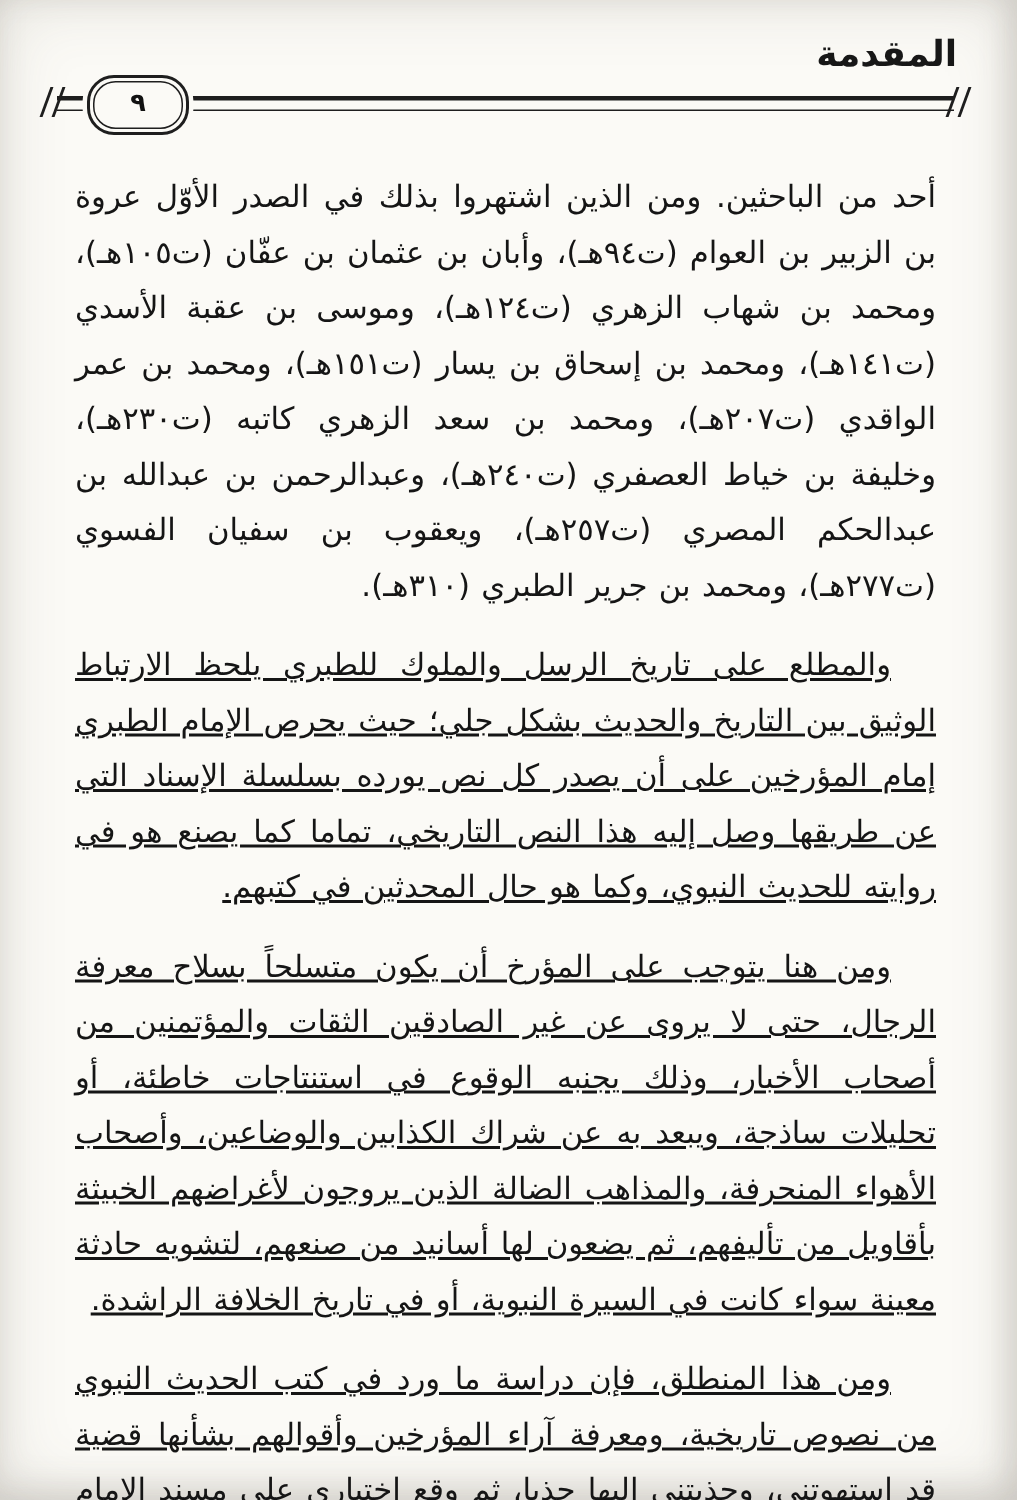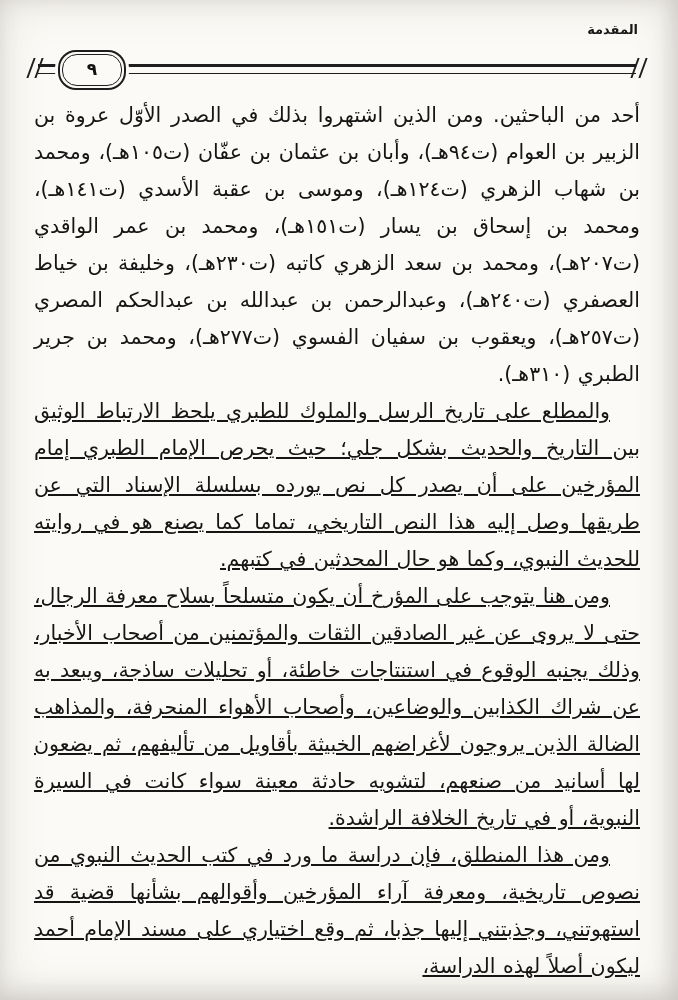--- a/index.html
+++ b/index.html
@@ -22,21 +22,21 @@
     direction: rtl;
     box-shadow: inset 0 0 46px rgba(95, 90, 75, 0.16),
                 inset -10px 0 18px rgba(95, 90, 75, 0.10),
                 inset 0 -12px 20px rgba(95, 90, 75, 0.10);
   }
   .header-title {
     position: absolute;
     top: 22px;
     right: 40px;
     font-weight: bold;
-    font-size: 13px;
+    font-size: 24px;
     letter-spacing: 0.5px;
     color: #171717;
   }
   .rule-wrap {
     position: absolute;
     top: 56px;
     right: 36px;
     left: 32px;
     height: 40px;
   }
@@ -102,21 +102,21 @@
     top: 97px;
     right: 38px;
     left: 34px;
     color: #151515;
     font-size: 20.5px;
     line-height: 37px;
     text-align: justify;
     text-justify: inter-word;
   }
   .body-text p {
-    margin: 0;
+    margin: 16px;
     word-spacing: 1px;
   }
   .body-text p.indent { text-indent: 30px; text-decoration: underline; }
   .p2 { margin-top: 3px; }
   .p3 { margin-top: 10px; }
   .p4 { margin-top: 32px; }
 </style>
 </head>
 <body>
 

